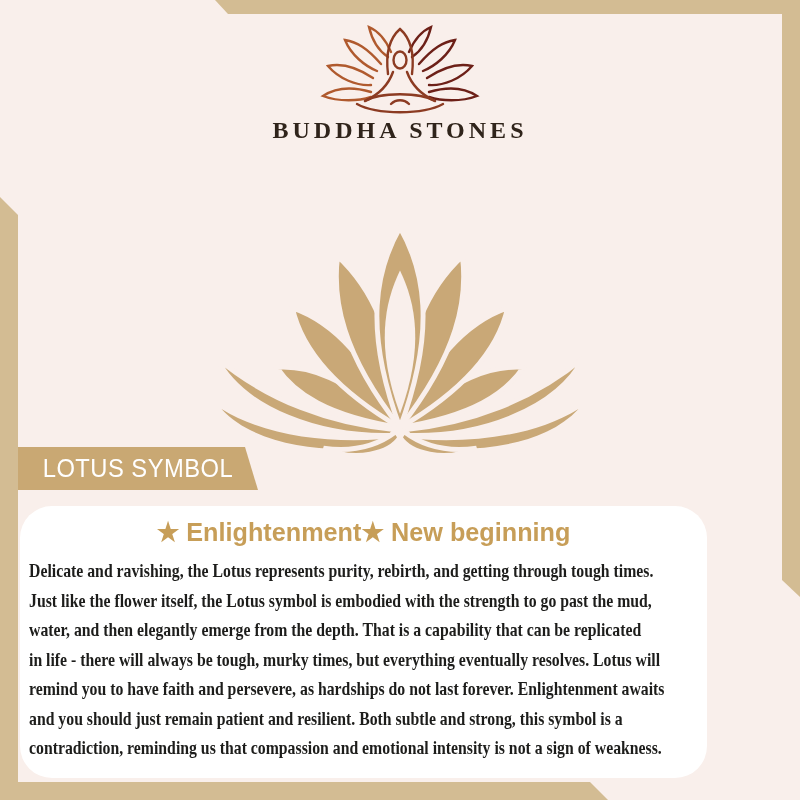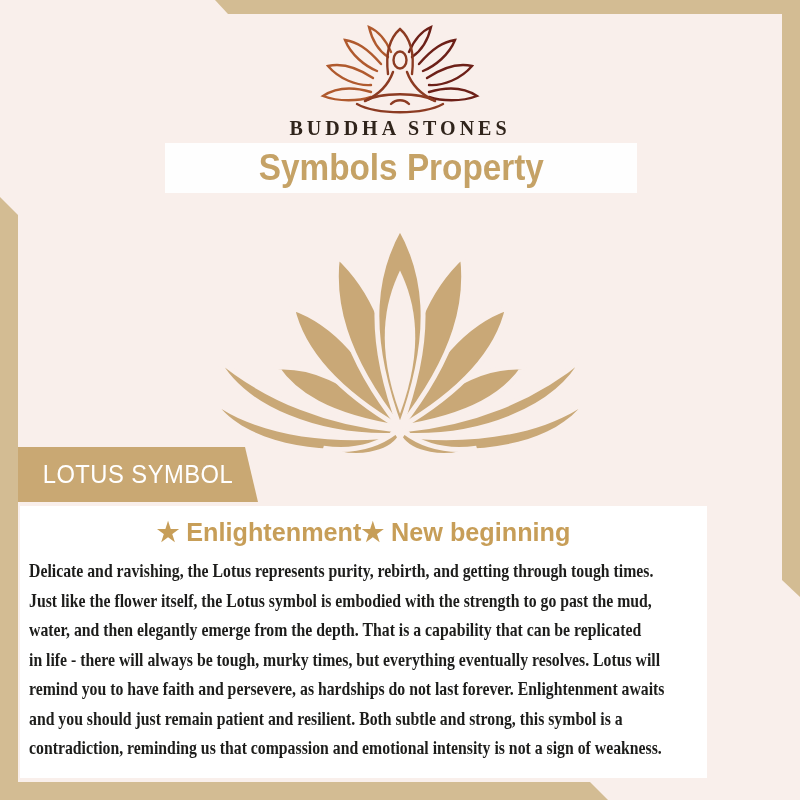--- a/index.html
+++ b/index.html
@@ -16,46 +16,47 @@
                   clip-path:polygon(0 0,100% 0,100% 100%,0 calc(100% - 17px)); }
   .frame-left   { left:0; top:197px; width:18px; height:603px;
                   clip-path:polygon(0 0,100% 18px,100% 100%,0 100%); }
   .frame-bottom { left:0; bottom:0; width:608px; height:18px;
                   clip-path:polygon(0 0,calc(100% - 18px) 0,100% 100%,0 100%); }
 
   .logo { position:absolute; left:315px; top:22px; width:170px; height:92px; }
   .brand {
     position:absolute; left:0; top:117px; width:800px;
     text-align:center; font-family:"Liberation Serif", serif;
-    font-size:20px; letter-spacing:4px; color:#30241b; font-weight:600;
+    font-size:24px; letter-spacing:4px; color:#30241b; font-weight:600;
   }
   .title-bar {
     position:absolute; left:165px; top:143px; width:472px; height:50px;
     background:#fefefe; display:flex; align-items:center; justify-content:center;
   }
   .title-text {
     font-size:37px; font-weight:700; color:#c5a266;
     transform:scaleX(0.9); transform-origin:50% 50%; white-space:nowrap;
   }
   .lotus { position:absolute; left:170px; top:200px; width:460px; height:255px; }
 
   .ribbon {
-    position:absolute; left:18px; top:447px; width:240px; height:55px;
+    position:absolute; left:18px; top:447px; width:240px; height:43px;
     background:#c9a873; clip-path:polygon(0 0,calc(100% - 13px) 0,100% 100%,0 100%);
     display:flex; align-items:center;
   }
   .ribbon-label {
     color:#ffffff; font-size:25px; font-weight:500; padding-left:26px;
     letter-spacing:0.5px; transform:scaleX(0.95); transform-origin:0 50%;
     white-space:nowrap;
   }
 
   .card {
     position:absolute; left:20px; top:506px; width:687px; height:272px;
     background:#ffffff;
+    border-radius:32px;
   }
   .card-heading {
     position:absolute; left:0; top:11px; width:100%;
     text-align:center; font-size:26px; font-weight:700; color:#c79e58;
     transform:scaleX(0.97); transform-origin:50% 50%; white-space:nowrap;
   }
   .body-text { position:absolute; left:9px; top:50px; width:750px;font-family:Liberation Serif, serif; }
   .body-line {
     font-size:19px; font-weight:700; color:#1d1d1b; line-height:29.5px;
     white-space:nowrap; transform:scaleX(0.83); transform-origin:0 50%;
@@ -95,23 +96,20 @@
         <path d="M92,50 C97,64 107,73 120,79"></path>
         <path d="M50,79 C65,70 105,70 120,79"></path>
         <path d="M42,82 C62,93 108,93 128,82"></path>
         <path d="M76,82 C81,77 89,77 94,82"></path>
       </g>
     </g>
   </svg>
 
   <div class="brand">BUDDHA STONES</div>
 
-  <div class="title-bar">
-    <div class="title-text">Symbols Property</div>
-  </div>
 
   <svg class="lotus" viewBox="0 0 460 260">
 
     <path class="petal" d="M230,92 C214,120 208,160 230,232 C252,160 246,120 230,92 Z" transform="rotate(-64 230 232)"></path>
     <path class="petal" d="M230,92 C214,120 208,160 230,232 C252,160 246,120 230,92 Z" transform="rotate(64 230 232)"></path>
     <path class="petal" d="M230,68 C212,100 204,150 230,232 C256,150 248,100 230,68 Z" transform="rotate(-42 230 232)"></path>
     <path class="petal" d="M230,68 C212,100 204,150 230,232 C256,150 248,100 230,68 Z" transform="rotate(42 230 232)"></path>
     <path class="petal" d="M230,46 C210,85 200,140 230,232 C260,140 250,85 230,46 Z" transform="rotate(-20 230 232)"></path>
     <path class="petal" d="M230,46 C210,85 200,140 230,232 C260,140 250,85 230,46 Z" transform="rotate(20 230 232)"></path>
 

